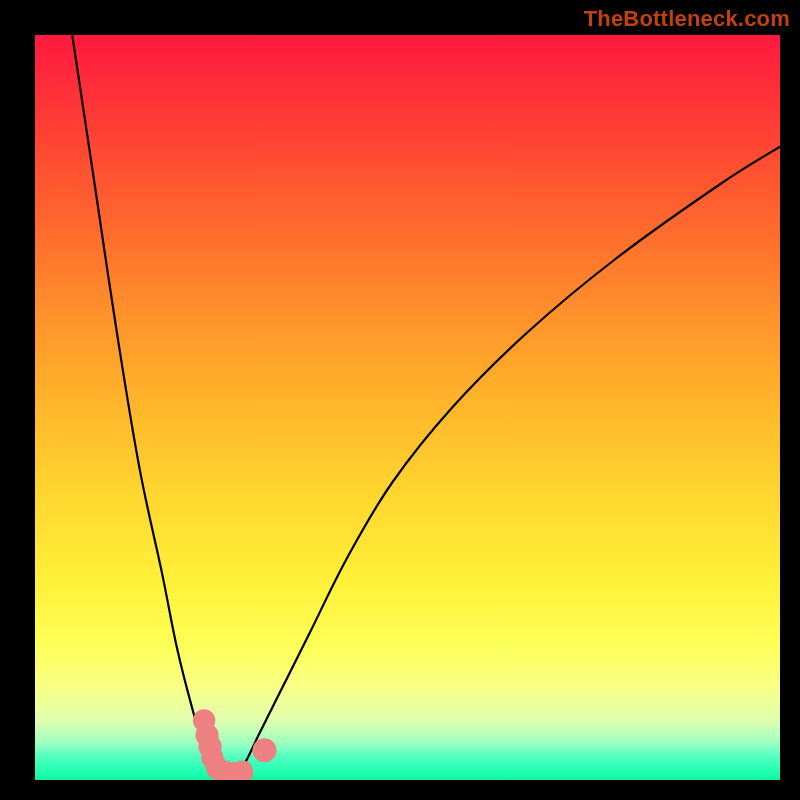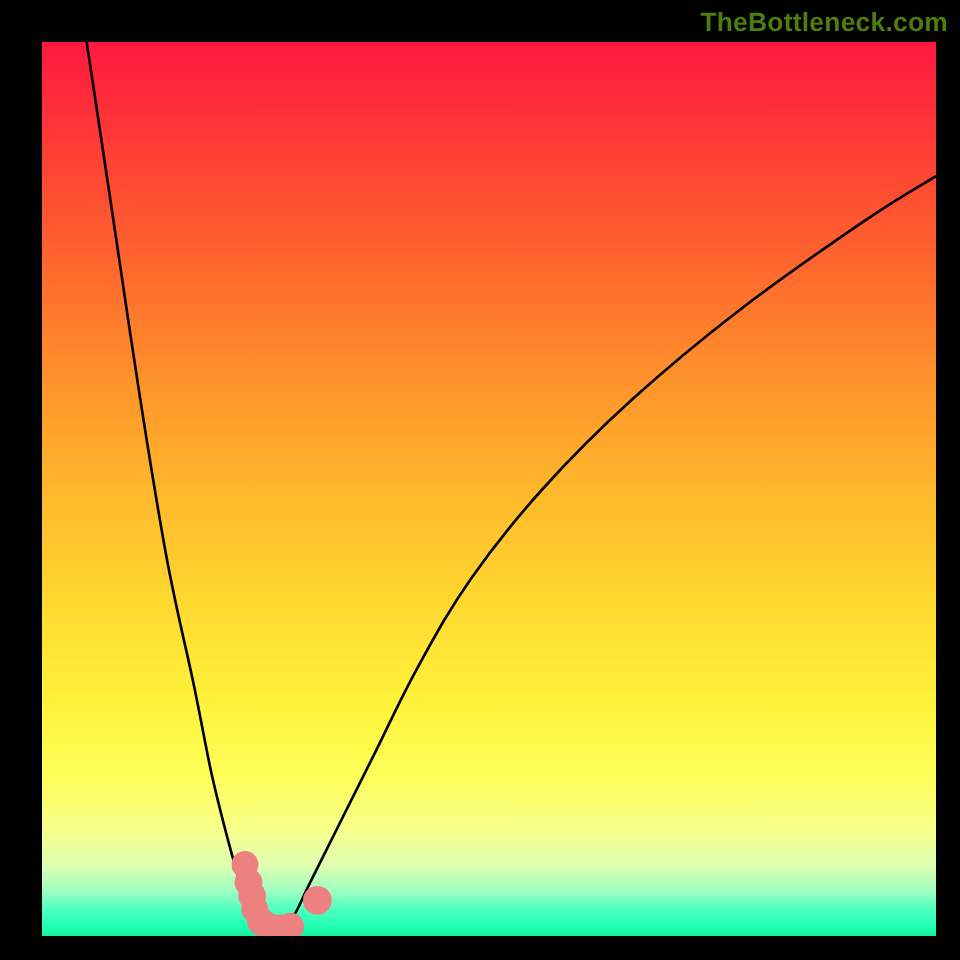--- a/index.html
+++ b/index.html
@@ -40,21 +40,21 @@
       #16f29e 100%
     );
   }
   .watermark {
     position: absolute;
     top: 6px;
     right: 10px;
     font-family: Arial, Helvetica, sans-serif;
     font-size: 22px;
     font-weight: 600;
-    color: #4d7c0f;
+    color: #c2410c;
     letter-spacing: 0.2px;
   }
   svg.curves {
     position: absolute;
     left: 0;
     top: 0;
     width: 745px;
     height: 745px;
   }
   .curve {

